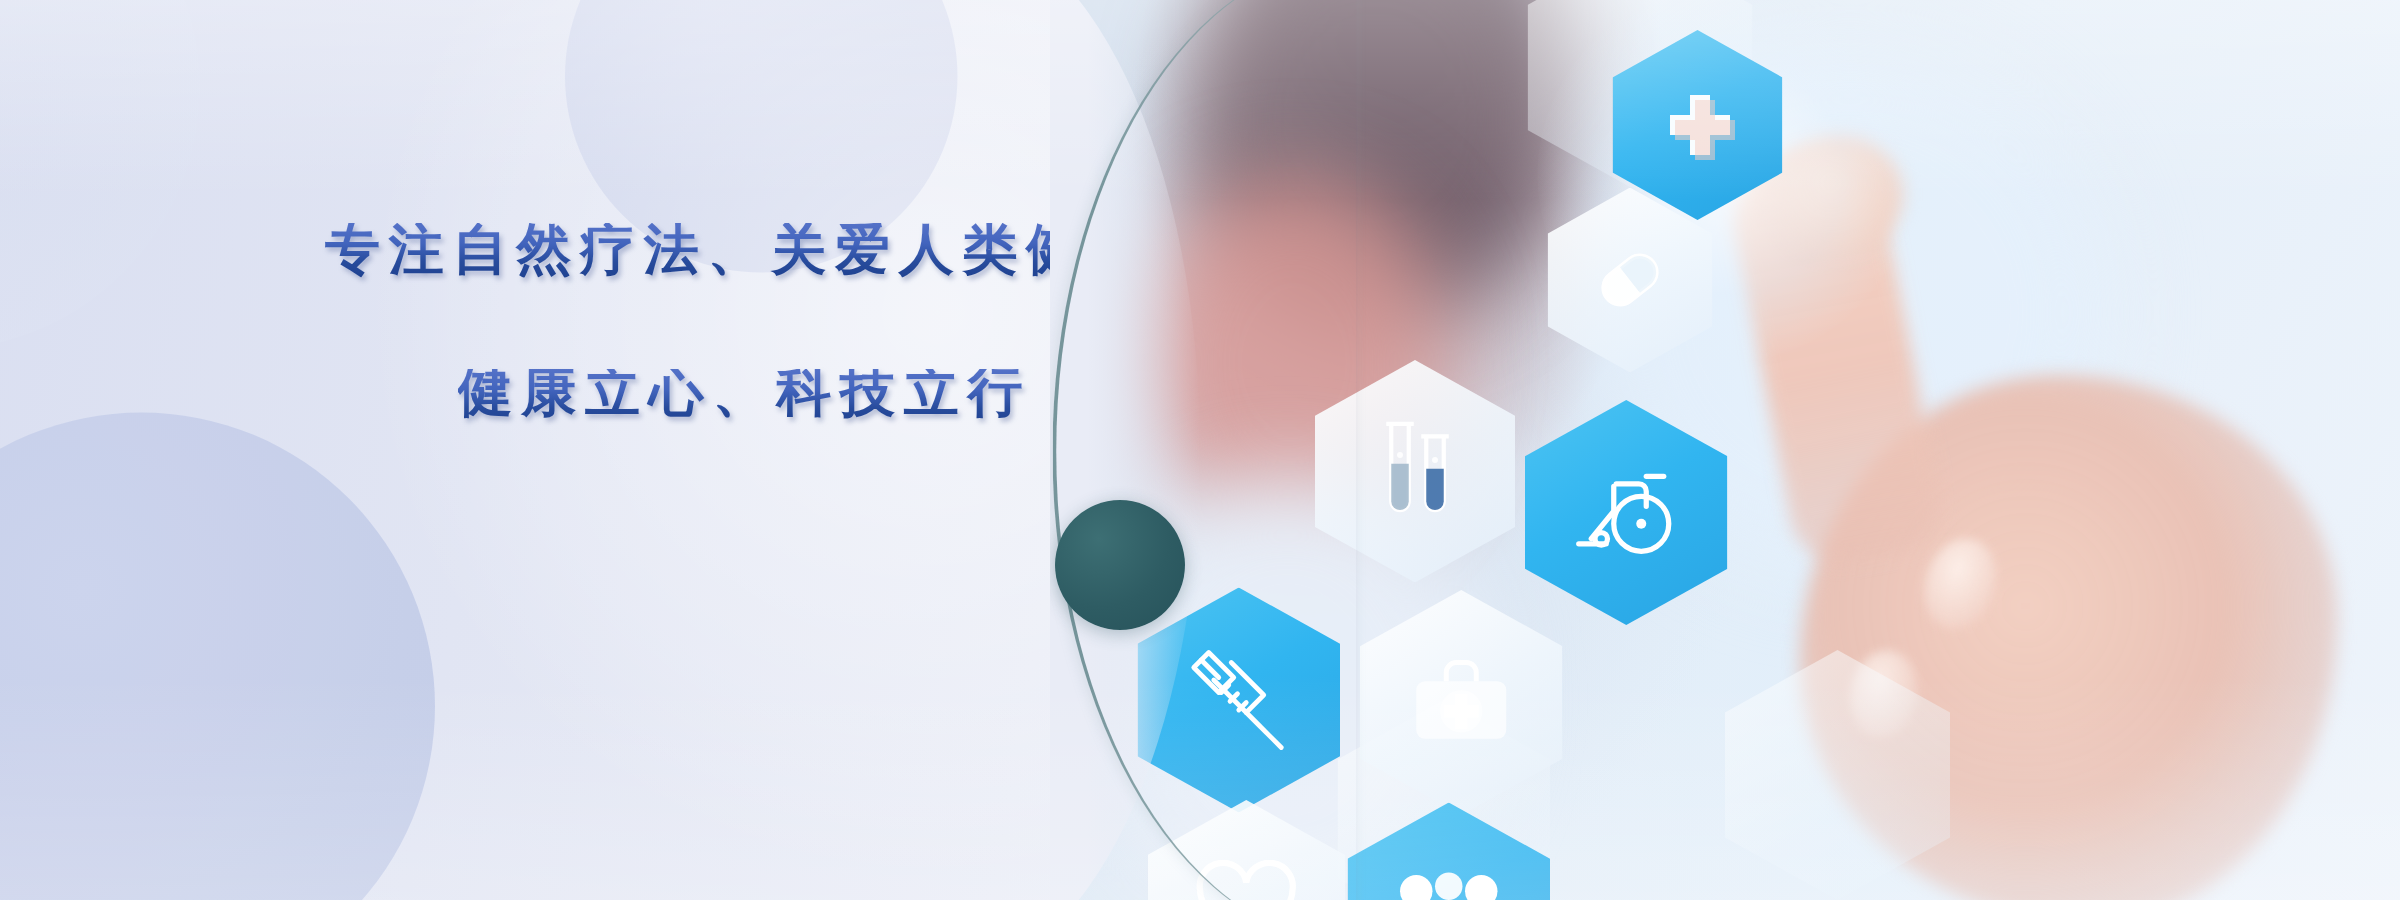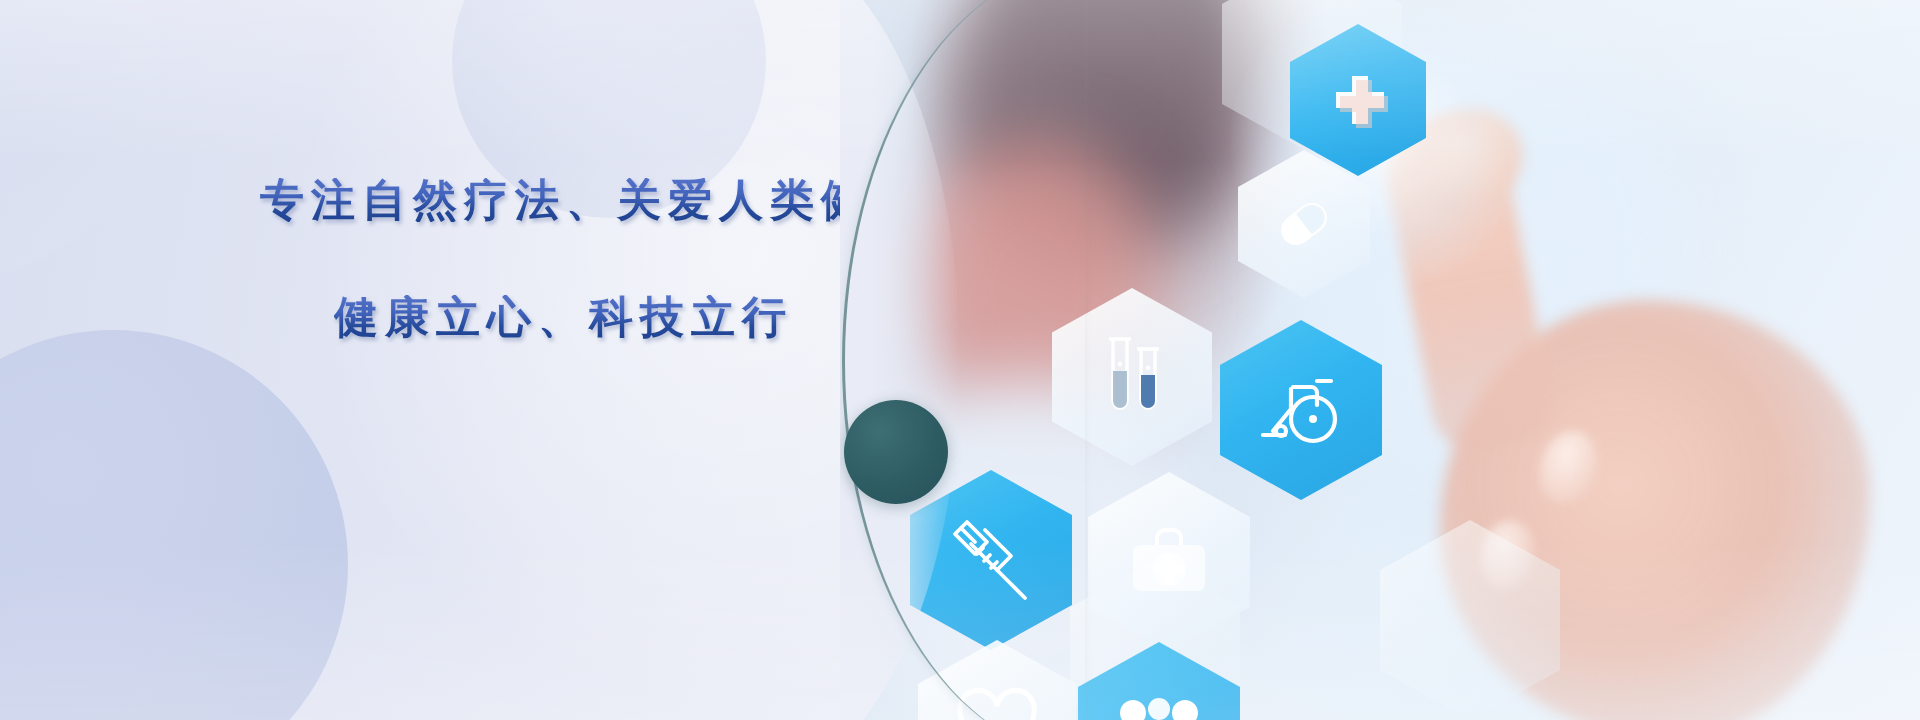--- a/index.html
+++ b/index.html
@@ -118,21 +118,21 @@
     letter-spacing:7px;
     line-height:1;
     background:linear-gradient(180deg,#5572c8 0%,#4264bd 38%,#274b9c 72%,#1f4291 100%);
     -webkit-background-clip:text;background-clip:text;
     color:transparent;
     -webkit-text-fill-color:transparent;
     filter:drop-shadow(2px 3px 2px rgba(60,80,140,.34));
     white-space:nowrap;
   }
   #line-1{margin-left:2px;}
-  #line-2{margin-top:73px;margin-left:76px;}
+  #line-2{margin-top:73px;margin-left:108px;font-family:Liberation Mono, monospace;}
 
   
   #top-sheen{position:absolute;left:0;top:0;width:1920px;height:160px;
     background:linear-gradient(180deg,rgba(255,255,255,.30) 0%,rgba(255,255,255,0) 100%);pointer-events:none;}
   #bottom-sheen{position:absolute;left:0;bottom:0;width:1920px;height:180px;
     background:linear-gradient(0deg,rgba(255,255,255,.22) 0%,rgba(255,255,255,0) 100%);pointer-events:none;}
 </style>
 </head>
 <body>
 

